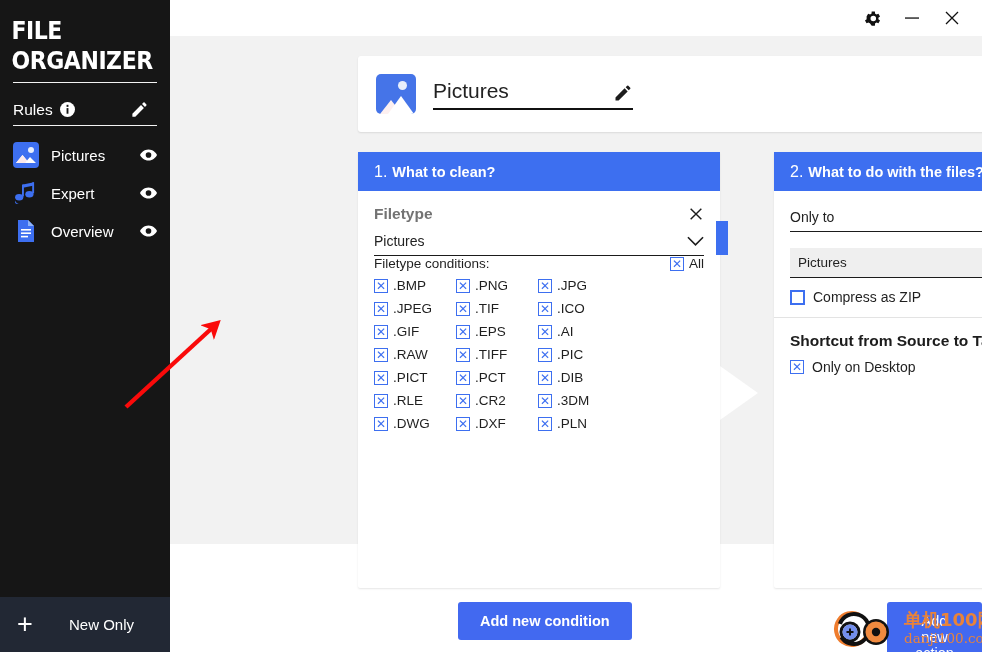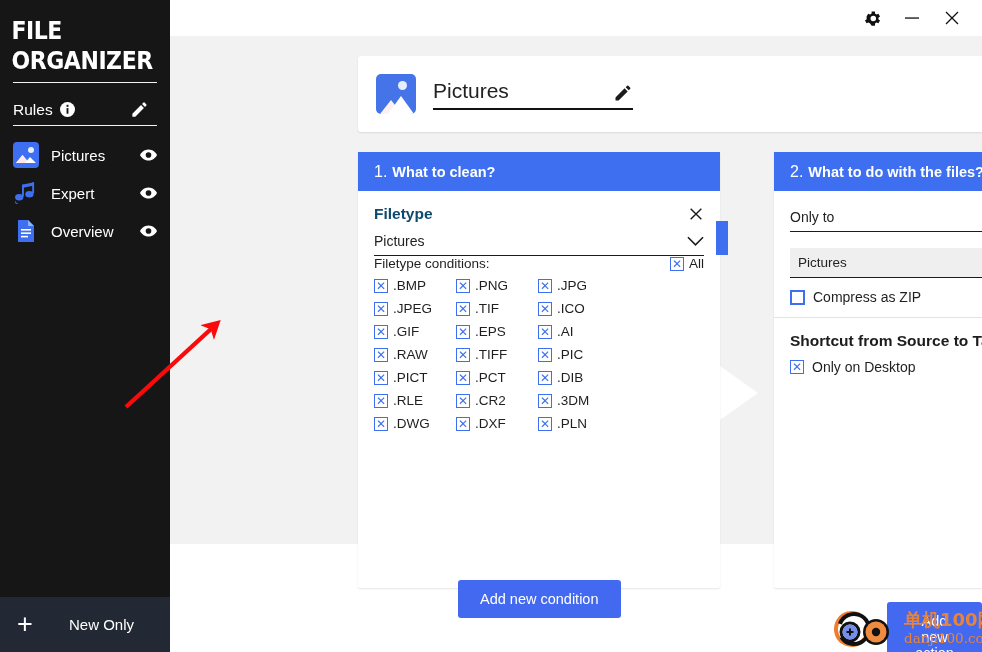--- a/index.html
+++ b/index.html
@@ -167,21 +167,21 @@
     color: #ffffff;
     display: flex; align-items: center;
     padding-left: 16px;
     font-size: 14.5px; font-weight: bold;
   }
   .panel-head .num { font-weight: normal; font-size: 16px; margin-right: 5px; }
   .panel-body { padding: 12px 16px 0 16px; position: relative; }
 
   .row-head {
     display: flex; align-items: center;
-    font-size: 15.5px; font-weight: bold; color: #0c4a6e;
+    font-size: 15.5px; font-weight: bold; color: #737373;
     padding: 2px 0 6px 0;
   }
   .row-head .x { margin-left: auto; }
   .select-line {
     display: flex; align-items: center;
     border-bottom: 1px solid #1b1b1b;
     padding: 4px 0 6px 0;
     font-size: 14px; color: #222;
   }
   .select-line .chev { margin-left: auto; }
@@ -296,21 +296,21 @@
     position: absolute;
     background: #4269f0;
     color: #ffffff;
     border: none;
     border-radius: 3px;
     font-size: 14.5px;
     font-family: "Liberation Sans", sans-serif;
     padding: 11px 22px;
     cursor: pointer;
   }
-  .btn-cond { left: 288px; top: 580px; }
+  .btn-cond { left: 288px; top: 602px; font-weight: bold; }
   .btn-act  { left: 717px; top: 602px; }
 
   
   .red-arrow { position: absolute; left: 0; top: 0; pointer-events: none; }
 
   
   .watermark {
     position: absolute; left: 832px; top: 608px;
     width: 150px; height: 44px;
   }

